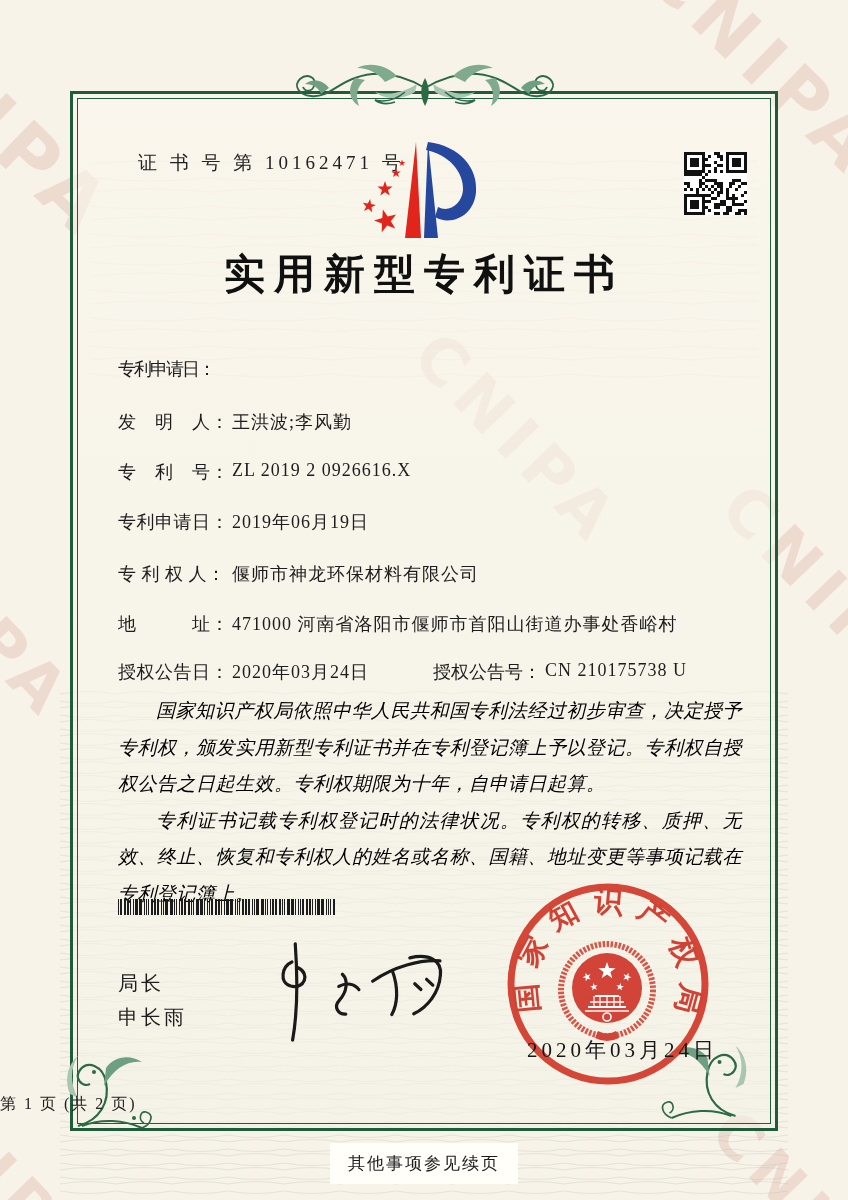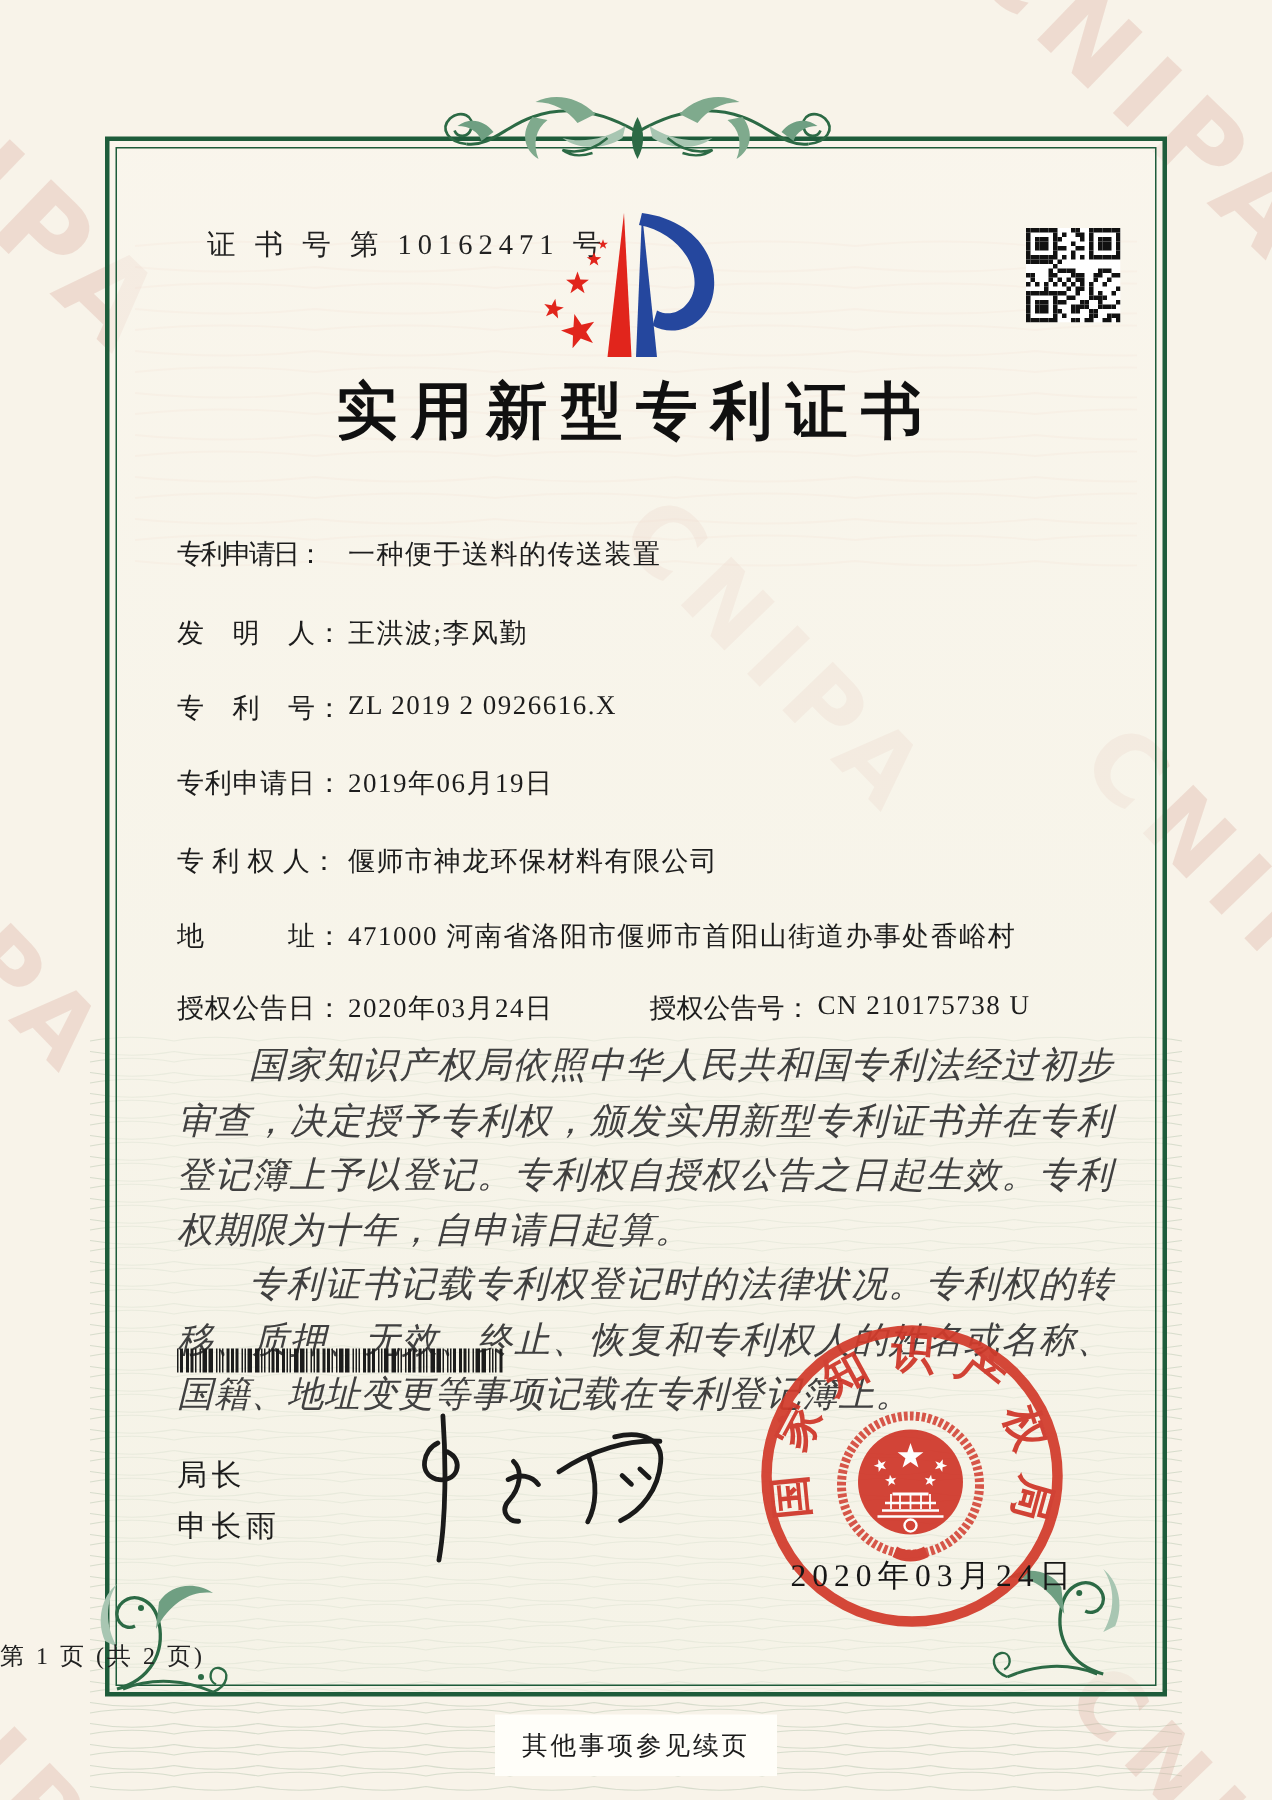--- a/index.html
+++ b/index.html
@@ -17,22 +17,22 @@
   .content{z-index:4;color:#1d1d1d;}
   .cert-no{left:102px;top:150px;font-size:19px;letter-spacing:4px;color:#222;margin-left:36px;}
   .title{left:0;right:0;top:247px;text-align:center;font-size:41px;font-weight:700;
          letter-spacing:9px;color:#101010;}
   .frow{height:26px;font-size:18px;}
   .flabel{position:absolute;left:118px;letter-spacing:0.5px;white-space:nowrap;}
   .flabel.tight{letter-spacing:-2px;}
   .fvalue{position:absolute;left:232px;letter-spacing:1px;white-space:nowrap;}
   .flabel2{position:absolute;left:433px;white-space:nowrap;}
   .fvalue2{position:absolute;left:545px;letter-spacing:1px;white-space:nowrap;}
-  .paras{left:118px;top:693px;width:624px;font-size:24px;line-height:36.5px;
-         font-style:italic;letter-spacing:0.5px;color:#404040;}
+  .paras{left:118px;top:693px;width:624px;font-size:19px;line-height:36.5px;
+         font-style:italic;letter-spacing:0.5px;color:#000000;}
   .paras p{margin:0;text-indent:2em;text-align:justify;}
   .barcode{left:118px;top:899px;width:222px;height:16px;z-index:4;}
   .sig-title{left:118px;top:970px;font-size:20px;letter-spacing:3px;}
   .sig-name{left:118px;top:1004px;font-size:20px;letter-spacing:3px;}
   .seal-date{left:527px;top:1036px;font-size:21px;letter-spacing:4px;color:#161616;z-index:6;}
   .page-num{left:0;right:0;top:1094px;text-align:left;font-size:16px;letter-spacing:2px;color:#222;}
   .note-box{left:50%;transform:translateX(-50%);top:1143px;background:#fffef9;
             padding:9px 18px;font-size:17px;letter-spacing:2px;color:#1b1b1b;z-index:4;white-space:nowrap;}
   svg{display:block;}
 </style>
@@ -407,21 +407,20 @@
       <rect x="51" y="60" width="3" height="3"></rect>
       <rect x="54" y="60" width="3" height="3"></rect>
       <rect x="60" y="60" width="3" height="3"></rect>
     </g>
 </svg>
 
 <div class="abs content title">实用新型专利证书</div>
 
 <div class="abs content frow" style="left:0;top:357px;width:848px;">
   <span class="flabel tight">专利申请日：</span>
-  <span class="fvalue">一种便于送料的传送装置</span>
 </div>
 <div class="abs content frow" style="left:0;top:410px;width:684px;">
   <span class="flabel">发　明　人：</span>
   <span class="fvalue">王洪波;李风勤</span>
 </div>
 <div class="abs content frow" style="left:0;top:460px;width:701px;">
   <span class="flabel">专　利　号：</span>
   <span class="fvalue">ZL 2019 2 0926616.X</span>
 </div>
 <div class="abs content frow" style="left:0;top:510px;width:848px;">

